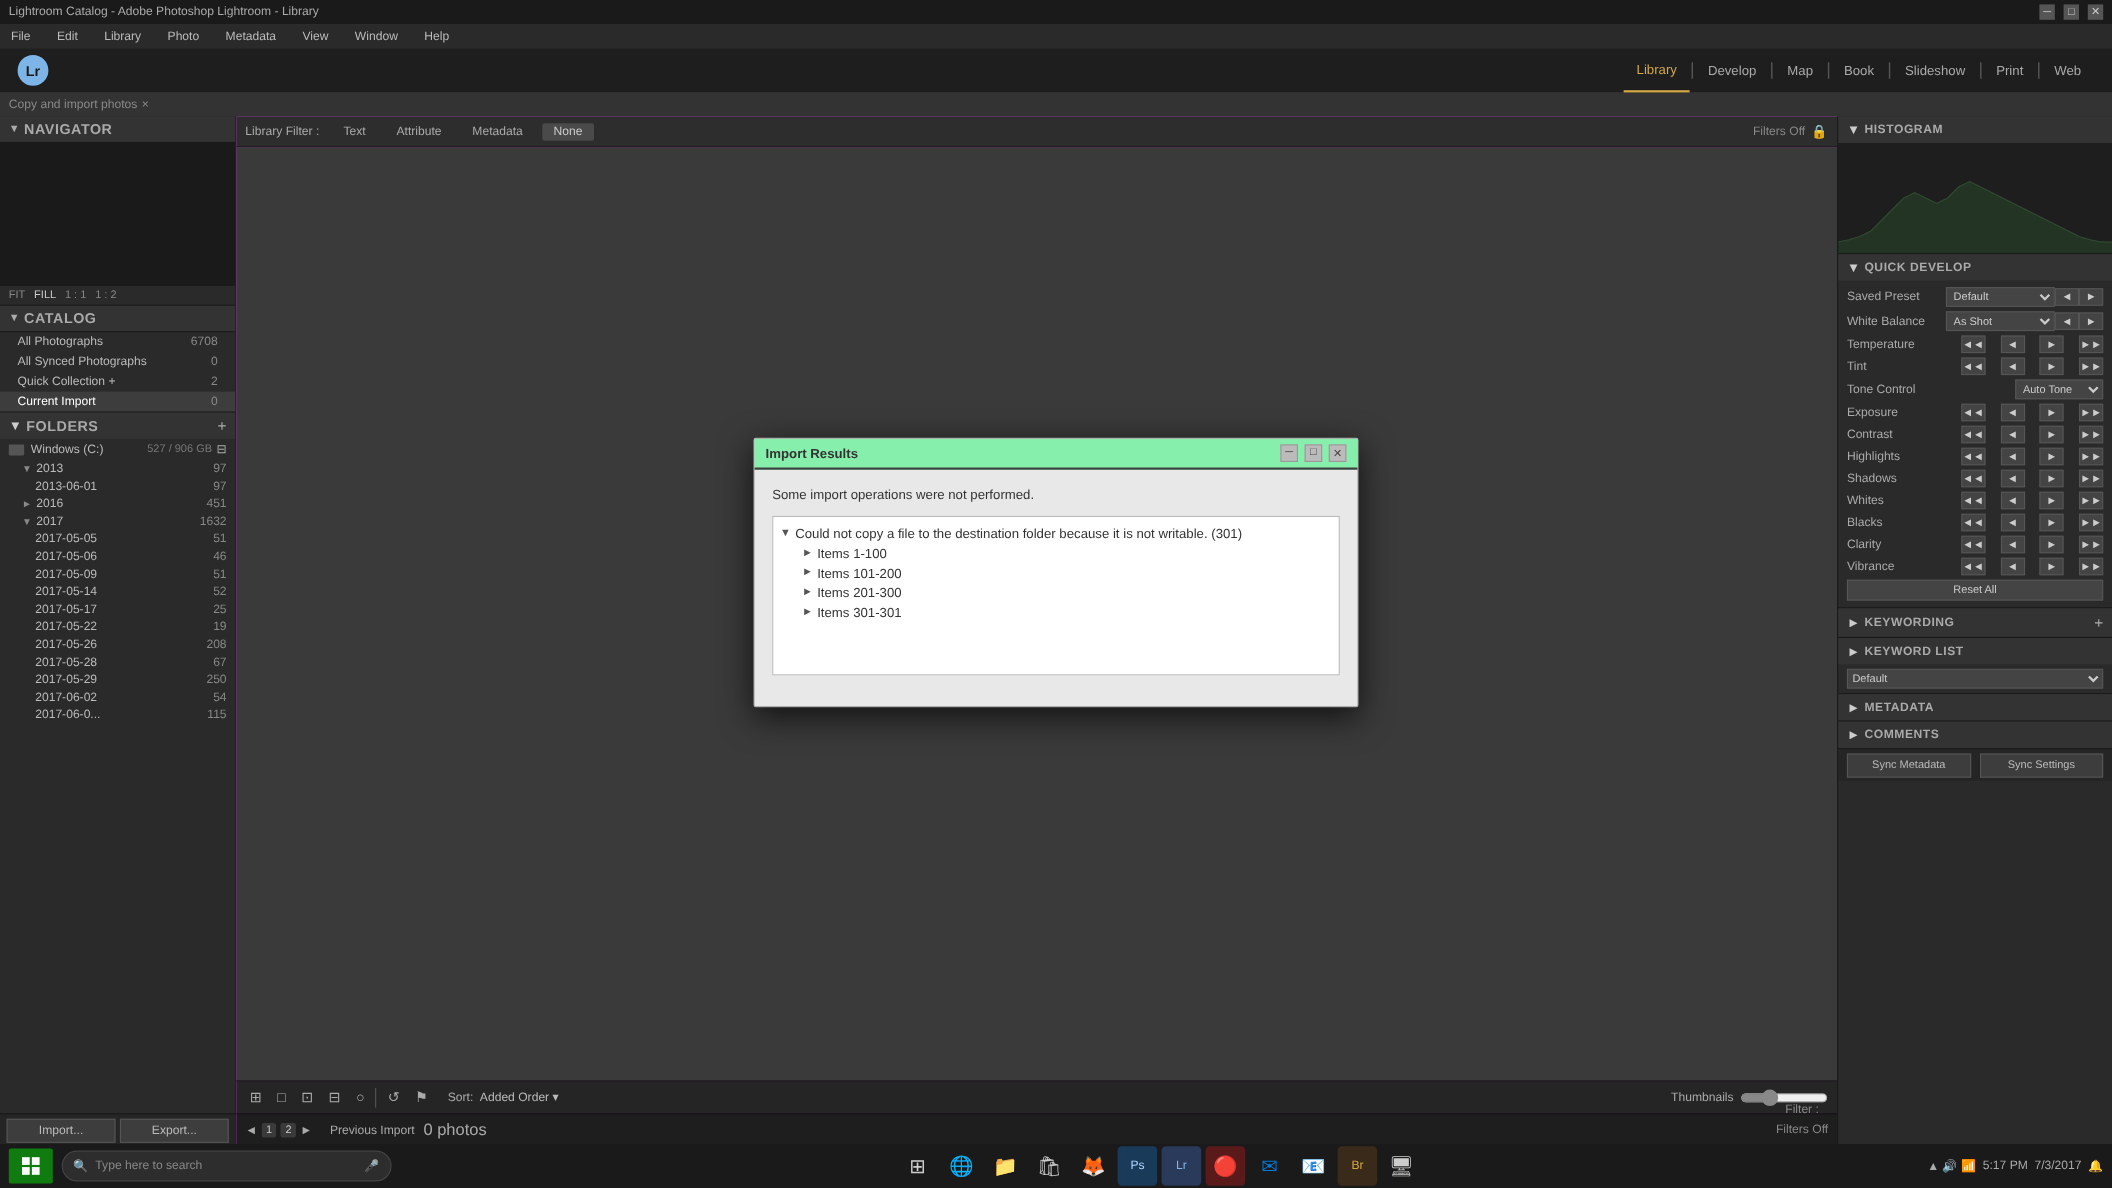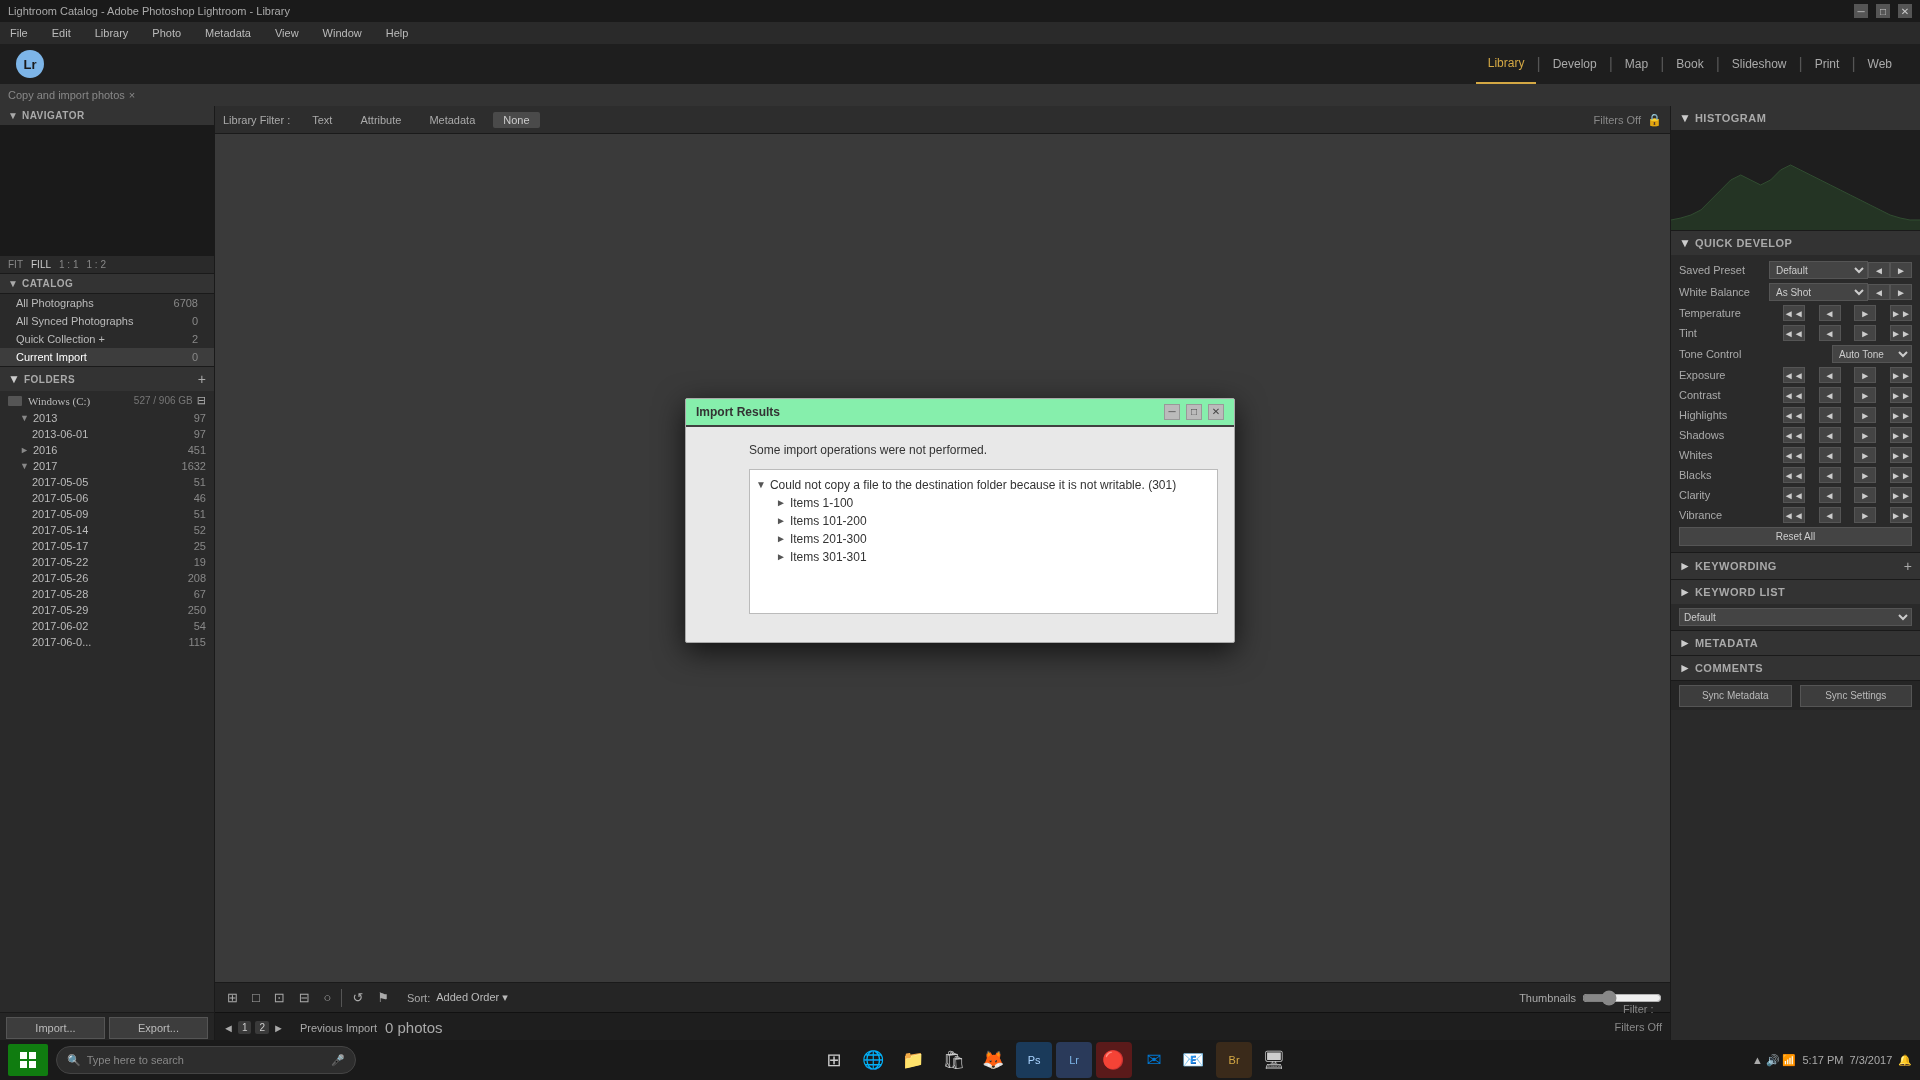--- a/index.html
+++ b/index.html
@@ -129,21 +129,21 @@
       border-bottom: 1px solid #1a1a1a;
       cursor: pointer;
     }
     .panel-header-arrow {
       margin-right: 4px;
       font-size: 10px;
       color: #aaa;
     }
     .panel-header-title {
       color: #aaa;
-      font-size: 10px;
+      font-size: 13px;
       font-weight: bold;
       text-transform: uppercase;
       letter-spacing: 0.5px;
     }
     .navigator-preview {
       width: 100%;
       height: 130px;
       background: #1a1a1a;
     }
     .nav-zoom-options {
@@ -200,21 +200,21 @@
       font-size: 11px;
       cursor: pointer;
     }
     .drive-icon {
       width: 14px;
       height: 10px;
       background: #555;
       margin-right: 6px;
       border-radius: 1px;
     }
-    .drive-label { flex: 1; font-family: Liberation Serif, serif; }
+    .drive-label { flex: 1; }
     .drive-space { font-size: 10px; color: #777; }
 
     .folder-item {
       display: flex;
       align-items: center;
       justify-content: space-between;
       padding: 2px 8px 2px 20px;
       color: #bbb;
       font-size: 11px;
       cursor: pointer;
@@ -515,21 +515,21 @@
       height: 16px;
       background: #bbb;
       border: 1px solid #999;
       display: flex;
       align-items: center;
       justify-content: center;
       cursor: pointer;
       font-size: 10px;
       color: #444;
     }
-    .dialog-body { padding: 16px; margin-left: 47px; }
+    .dialog-body { padding: 16px; }
     .dialog-message {
       color: #333;
       font-size: 12px;
       margin-bottom: 12px;
     }
     .dialog-list-area {
       border: 1px solid #bbb;
       background: #fff;
       height: 145px;
       overflow-y: auto;

